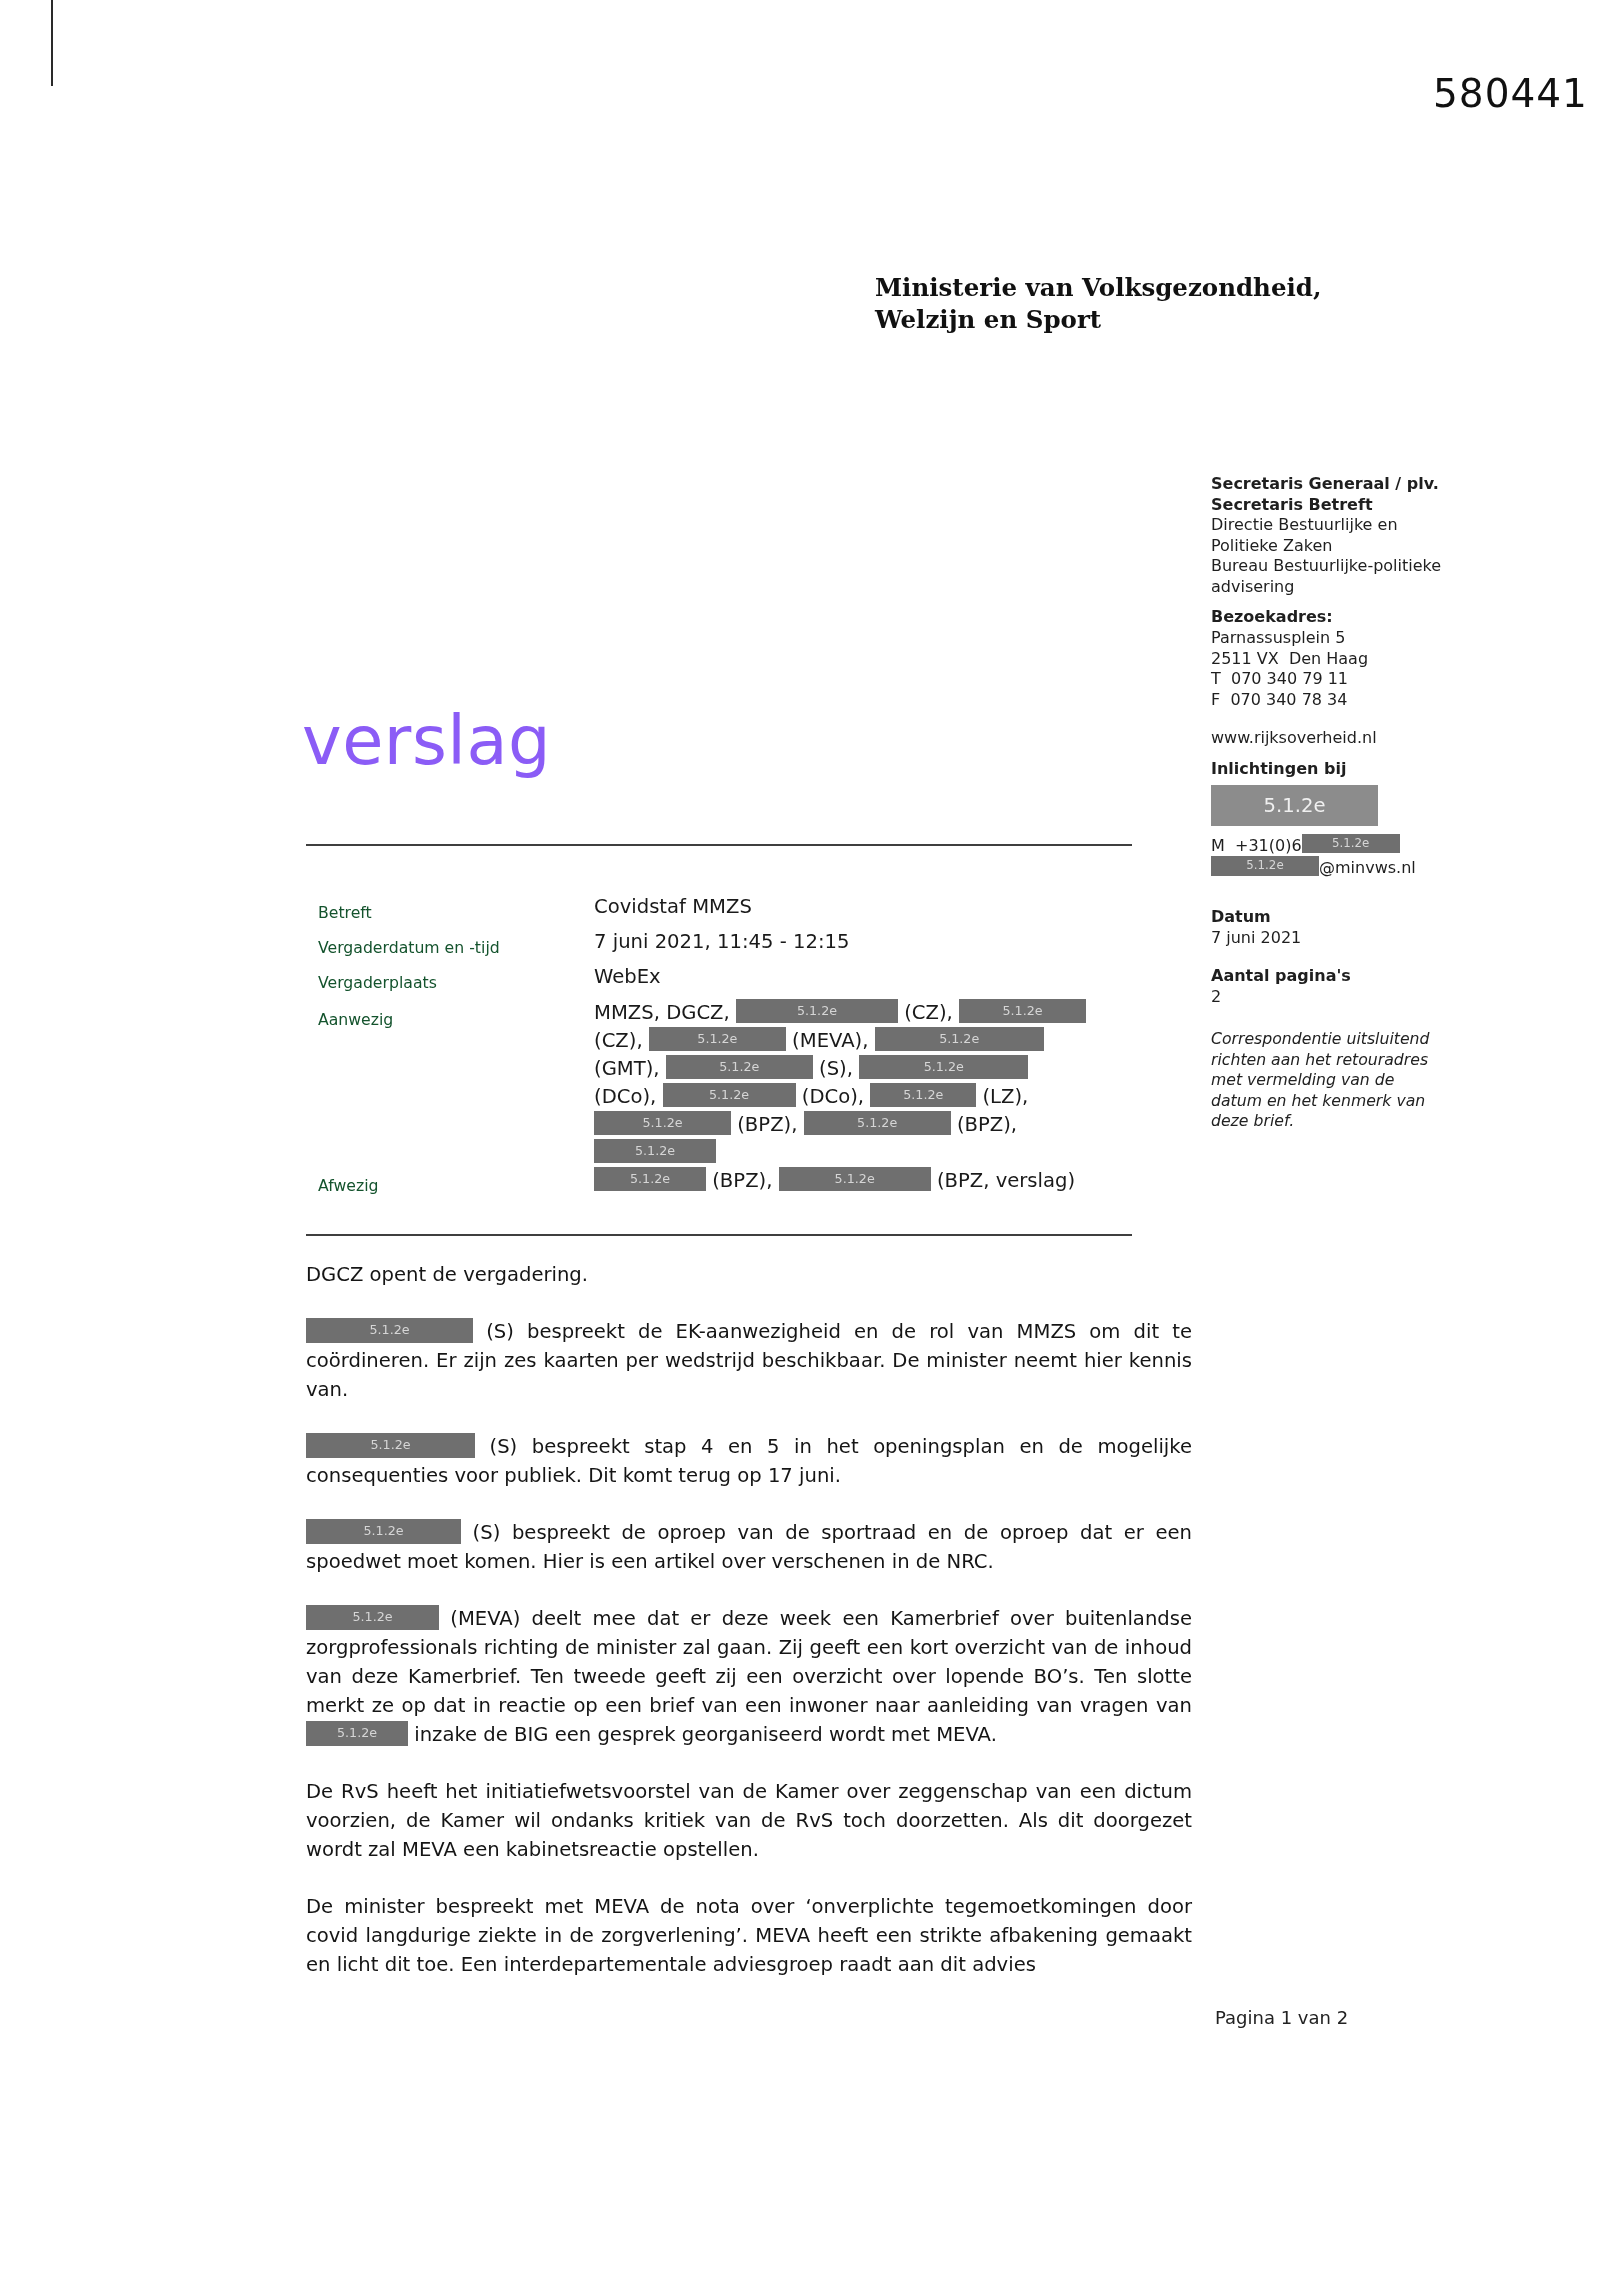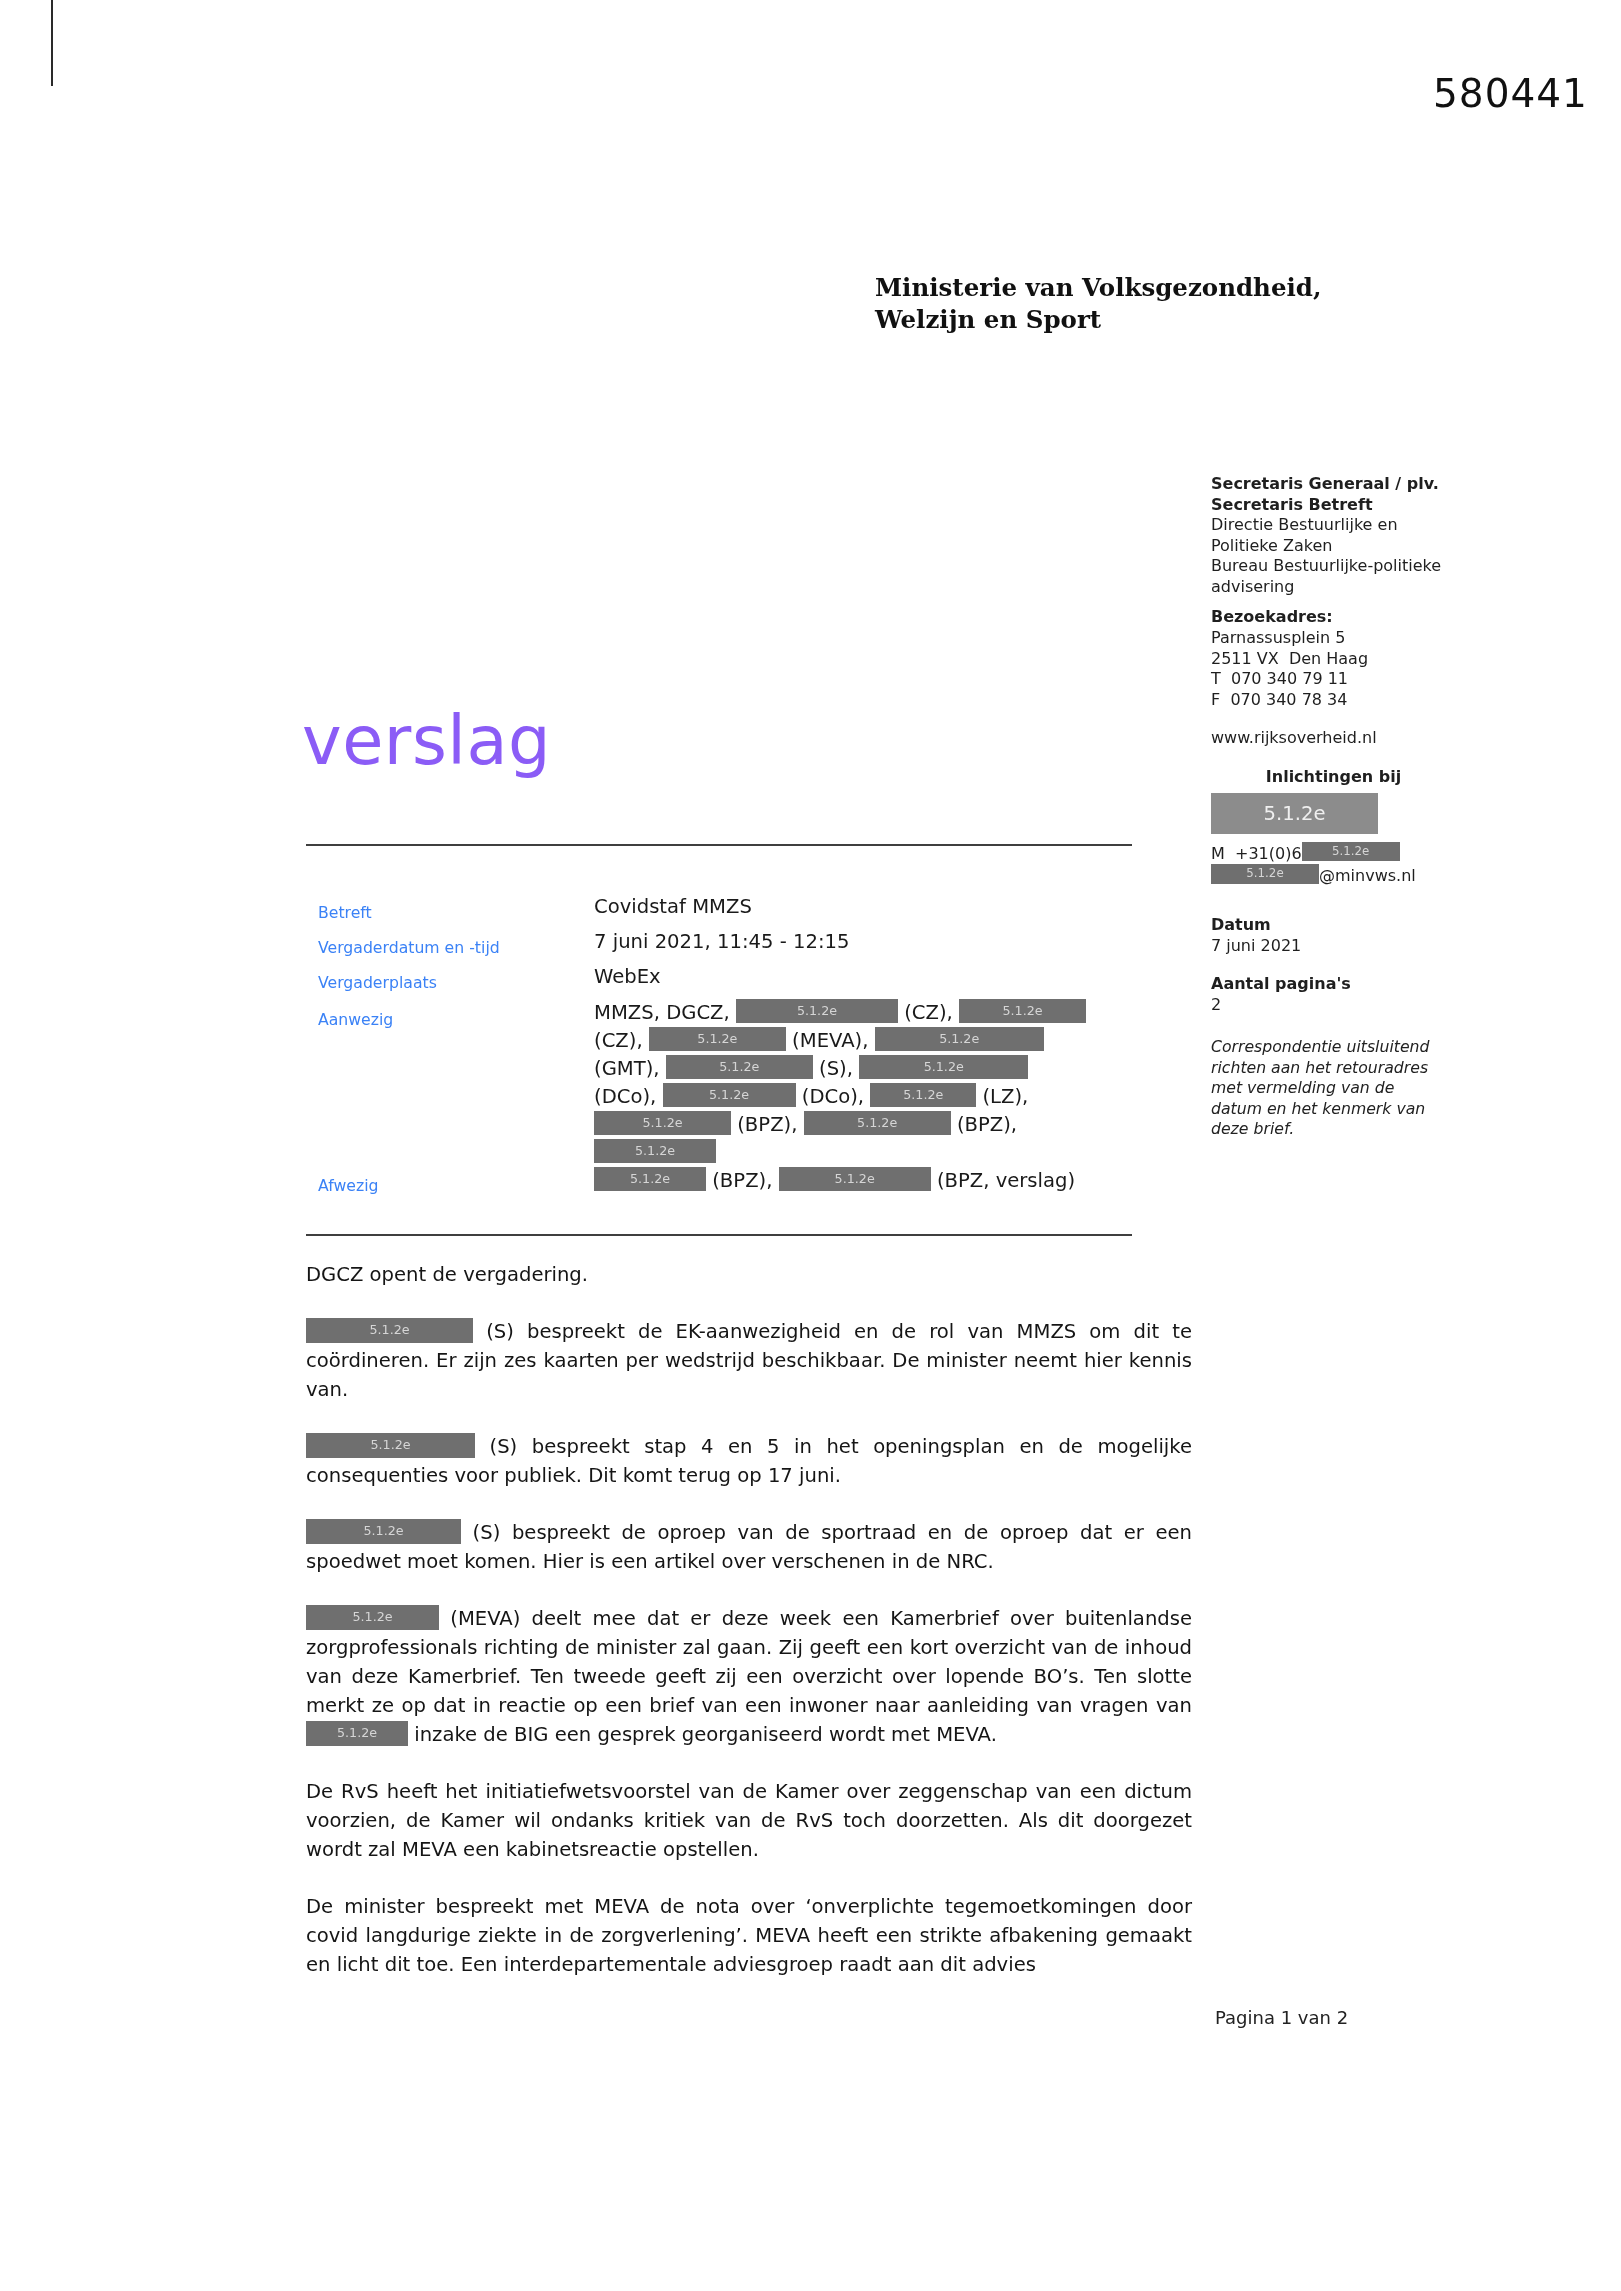--- a/index.html
+++ b/index.html
@@ -11,37 +11,37 @@
 
   .doc-number { position:absolute; left:1433px; top:71px; font-size:39px; letter-spacing:1px; color:#111; }
 
   .ministry { position:absolute; left:875px; top:272px; font-family:"DejaVu Serif", serif; font-weight:bold; font-size:24.5px; line-height:32px; color:#111; }
 
   .sidebar { position:absolute; left:1211px; top:474px; width:245px; font-size:16px; line-height:20.6px; color:#1f1f1f; }
   .sb-line { white-space:pre-wrap; }
   .sb-bold { font-weight:bold; }
   .sb-group { margin-bottom:9.8px; }
   .sb-gap-lg { margin-top:17.6px; }
-  .sb-gap-md { margin-top:18px;text-align:center; }
+  .sb-gap-md { margin-top:10px; }
   .sb-gap-xl { margin-top:29px; }
   .sb-note { margin-top:21.6px; font-style:italic; font-size:15.7px; line-height:20.6px; width:231px; color:#222; }
 
   .redaction { display:inline-block; background:var(--redaction-bg,#6f6f6f); color:var(--redaction-fg,#d6d6d6);
                font-size:12.7px; height:24.5px; line-height:24.5px; text-align:center; vertical-align:-4.9px; overflow:hidden; }
   .sb-red-big { display:block; width:167px; height:41px; line-height:41px; font-size:19.6px; margin-top:5.9px; margin-bottom:7.8px;
                 background:var(--redaction-big-bg,#8c8c8c); color:var(--redaction-big-fg,#f0f0f0); text-align:center; }
   .sb-red-sm { height:19.6px; line-height:19.6px; font-size:11.8px; vertical-align:-2.9px; }
 
   .page-title { position:absolute; left:302px; top:702px; font-size:67px; font-weight:500; letter-spacing:0.5px; color:#8b5cf6; }
 
   .rule { position:absolute; left:306px; width:826px; border-top:2px solid #3f3f3f; }
   .rule-top { top:844px; }
   .rule-bottom { top:1234px; }
 
-  .meta-label { position:absolute; left:318px; font-size:15.7px; color:#3b82f6; }
+  .meta-label { position:absolute; left:318px; font-size:15.7px; color:#14532d; }
   .meta-value { position:absolute; left:580px; font-size:19.6px; color:#1a1a1a;margin-left:14px; }
   .lbl-betreft { top:903px; } .val-betreft { top:895px; }
   .lbl-datumtijd { top:938px; } .val-datumtijd { top:930px; }
   .lbl-plaats { top:973px; } .val-plaats { top:965px; }
   .lbl-aanwezig { top:1010px; }
   .attendees { top:999px; line-height:28px; width:549px; }
   .attendees .redaction { height:23.5px; line-height:23.5px; vertical-align:-3.9px; }
   .lbl-afwezig { top:1176px; }
 
   .body-text { position:absolute; left:306px; top:1260px; width:886px; font-size:19.6px; line-height:29px; text-align:justify; color:#151515; }

